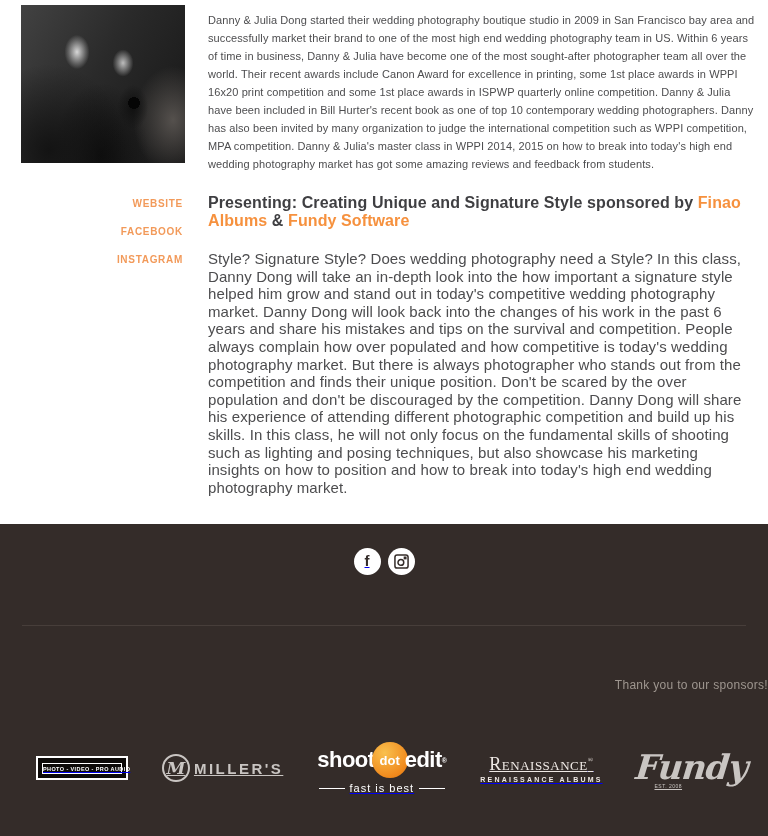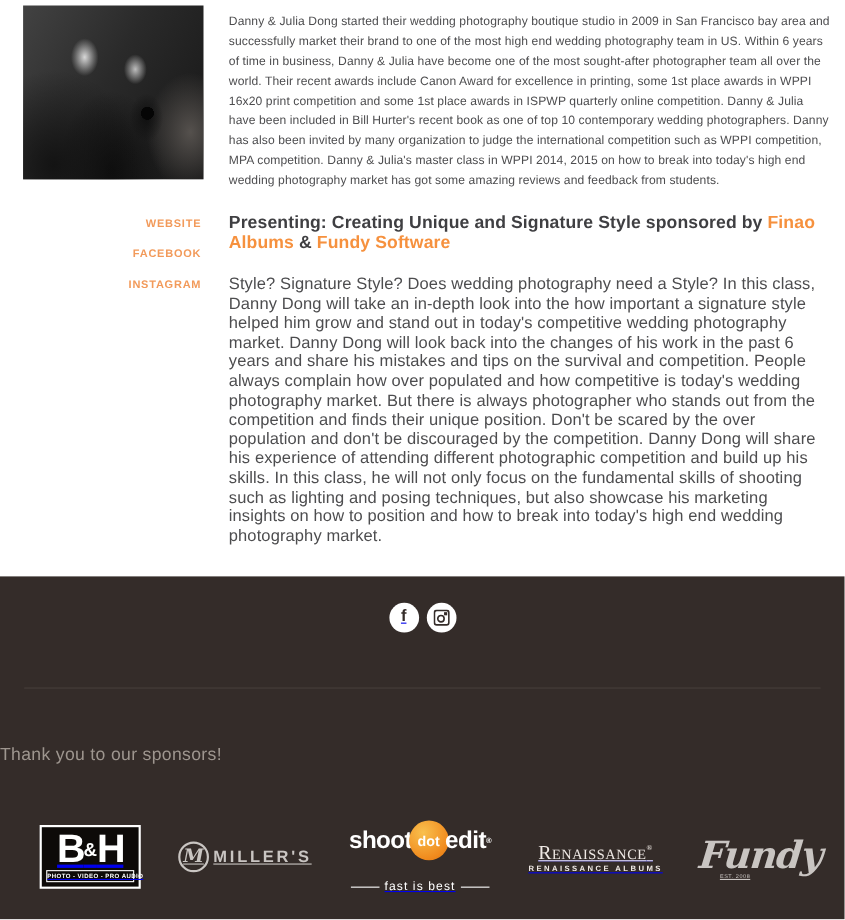--- a/index.html
+++ b/index.html
@@ -40,21 +40,21 @@
 
   .social-row { display:flex; justify-content:center; gap:7px; padding-top:24px; }
   .social-circle {
     width:27px; height:27px; border-radius:50%; background:#ffffff;
     display:flex; align-items:center; justify-content:center; cursor:pointer;
   }
   .fb-glyph { font-weight:bold; font-size:15px; line-height:1; transform:translateY(-1px); }
 
   .footer-divider { height:1px; margin:50px 22px 0 22px; background:#473e3a; }
 
-  .thanks-text { margin-top:52px; text-align:left; font-size:16px; letter-spacing:0.3px; }
+  .thanks-text { margin-top:52px; text-align:right; font-size:12px; letter-spacing:0.3px; }
 
   .sponsors-row {
     display:flex; align-items:center; justify-content:space-between;
     margin-top:50px; padding:0 20px 0 36px;
   }
   .sponsor { cursor:pointer; }
 
   
   .logo-bh { width:92px; border:2px solid #fff; background:#0d0a08; padding:3px 4px 4px 4px; text-align:center; }
   .bh-letters { color:#fff; font-weight:bold; font-size:36px; line-height:0.95; letter-spacing:-2px; }
@@ -73,21 +73,21 @@
   
   .logo-sde { text-align:center; }
   .sde-word { display:inline-flex; align-items:center; color:#fff; font-size:22px; font-weight:bold; letter-spacing:-0.5px; }
   .sde-dot {
     width:36px; height:36px; border-radius:50%; margin:0 -3px;
     background:radial-gradient(circle at 35% 30%, #f9c04e, #f08a1d 70%, #d9730f);
     display:flex; align-items:center; justify-content:center;
     color:#fff; font-size:13px; font-weight:bold; letter-spacing:0;
   }
   .sde-reg { font-size:7px; vertical-align:10px; color:#fff; }
-  .sde-tagline { margin-top:18px; color:#fff; font-size:11px; font-weight:normal; letter-spacing:1px; display:flex; align-items:center; justify-content:center; gap:5px; }
+  .sde-tagline { margin-top:4px; color:#fff; font-size:11px; font-weight:normal; letter-spacing:1px; display:flex; align-items:center; justify-content:center; gap:5px; }
   .sde-tagline::before, .sde-tagline::after { content:""; display:block; width:26px; height:1px; background:#fff; }
 
   
   .logo-ren { text-align:center; font-family:"Liberation Serif", serif; }
   .ren-name { color:#efe9e5; font-size:18px; letter-spacing:0.5px; font-variant:small-caps;text-decoration:underline; }
   .ren-reg { font-size:7px; vertical-align:8px; }
   .ren-tagline { margin-top:1px; color:#efe9e5; font-family:"Liberation Sans", sans-serif; font-size:7px; letter-spacing:2.2px; font-weight:bold; }
 
   
   .logo-fundy { text-align:center; position:relative; }
@@ -148,21 +148,20 @@
       </a>
     </div>
 
     <div class="footer-divider"></div>
 
     <p class="thanks-text" style="color: rgb(158, 150, 143);">Thank you to our sponsors!</p>
 
     <div class="sponsors-row">
 
       <a href="#" class="sponsor logo-bh">
-        <div class="bh-letters"><span>B</span><span class="bh-amp">&amp;</span><span>H</span></div>
         <div class="bh-tagline">PHOTO - VIDEO - PRO AUDIO</div>
       </a>
 
       <a href="#" class="sponsor logo-millers" style="color: rgb(201, 197, 194);">
         <span class="millers-circle">M</span>
         <span class="millers-name">MILLER'S</span>
       </a>
 
       <a href="#" class="sponsor logo-sde">
         <span class="sde-word">

